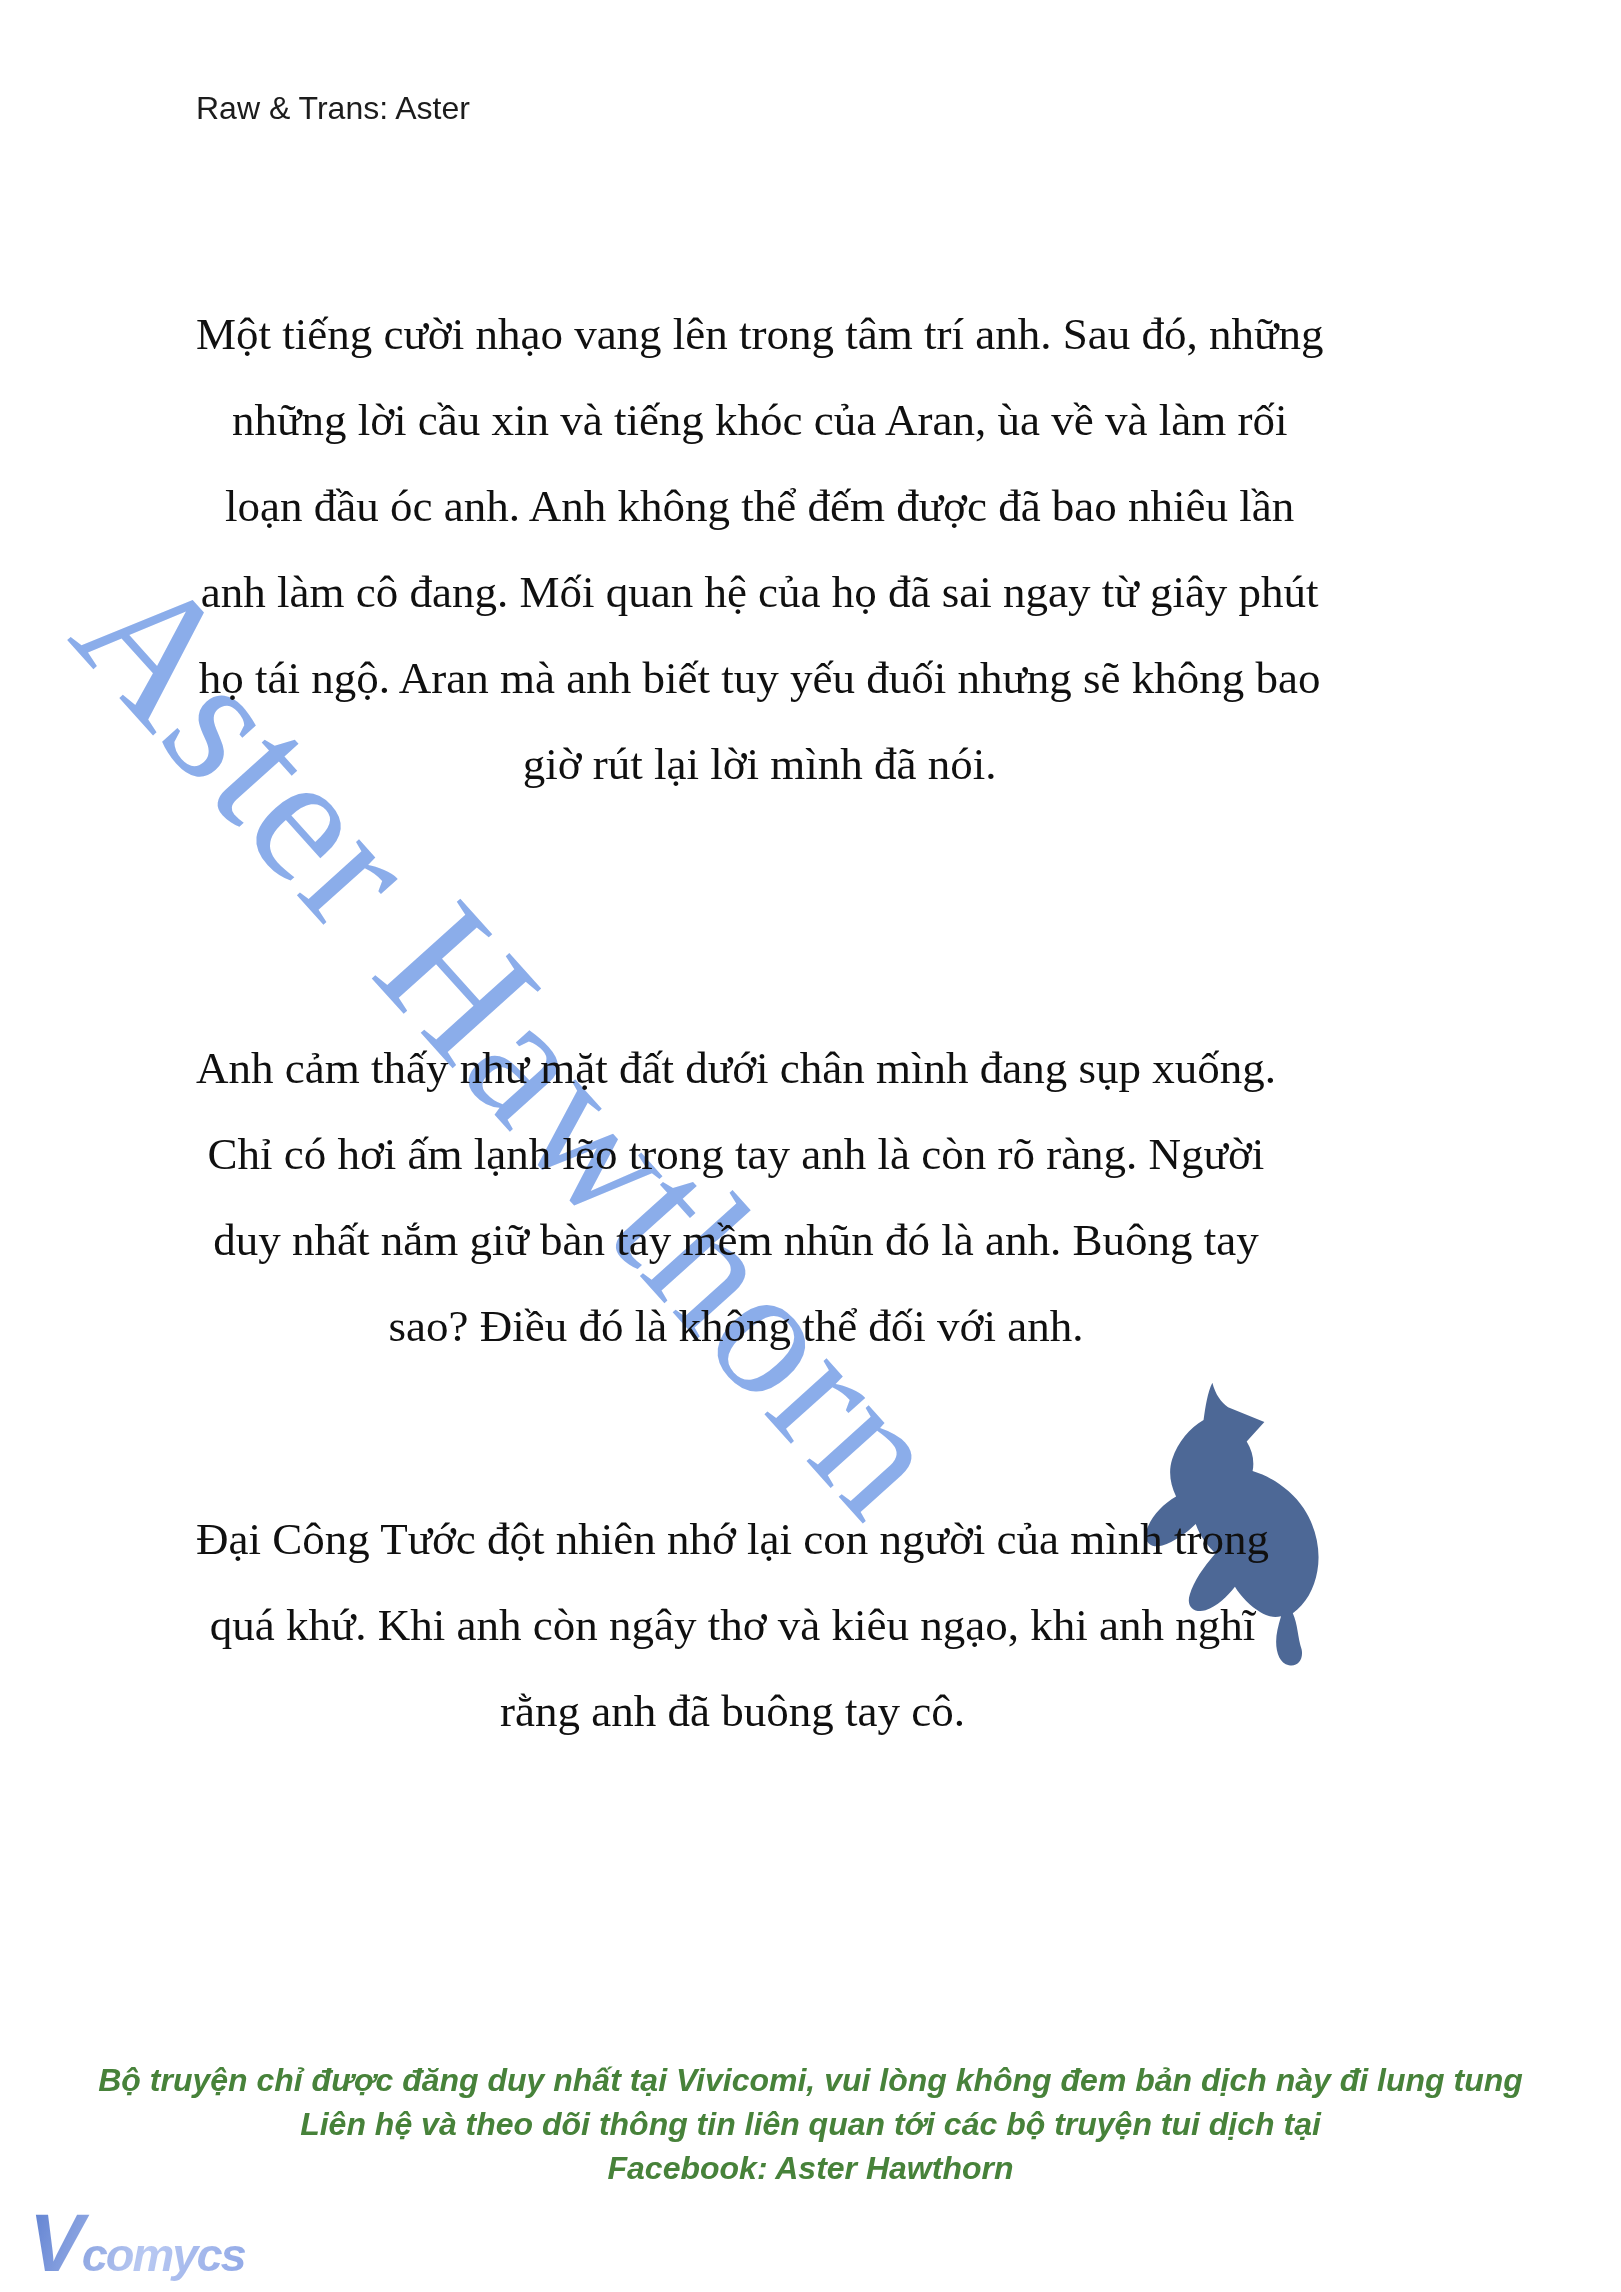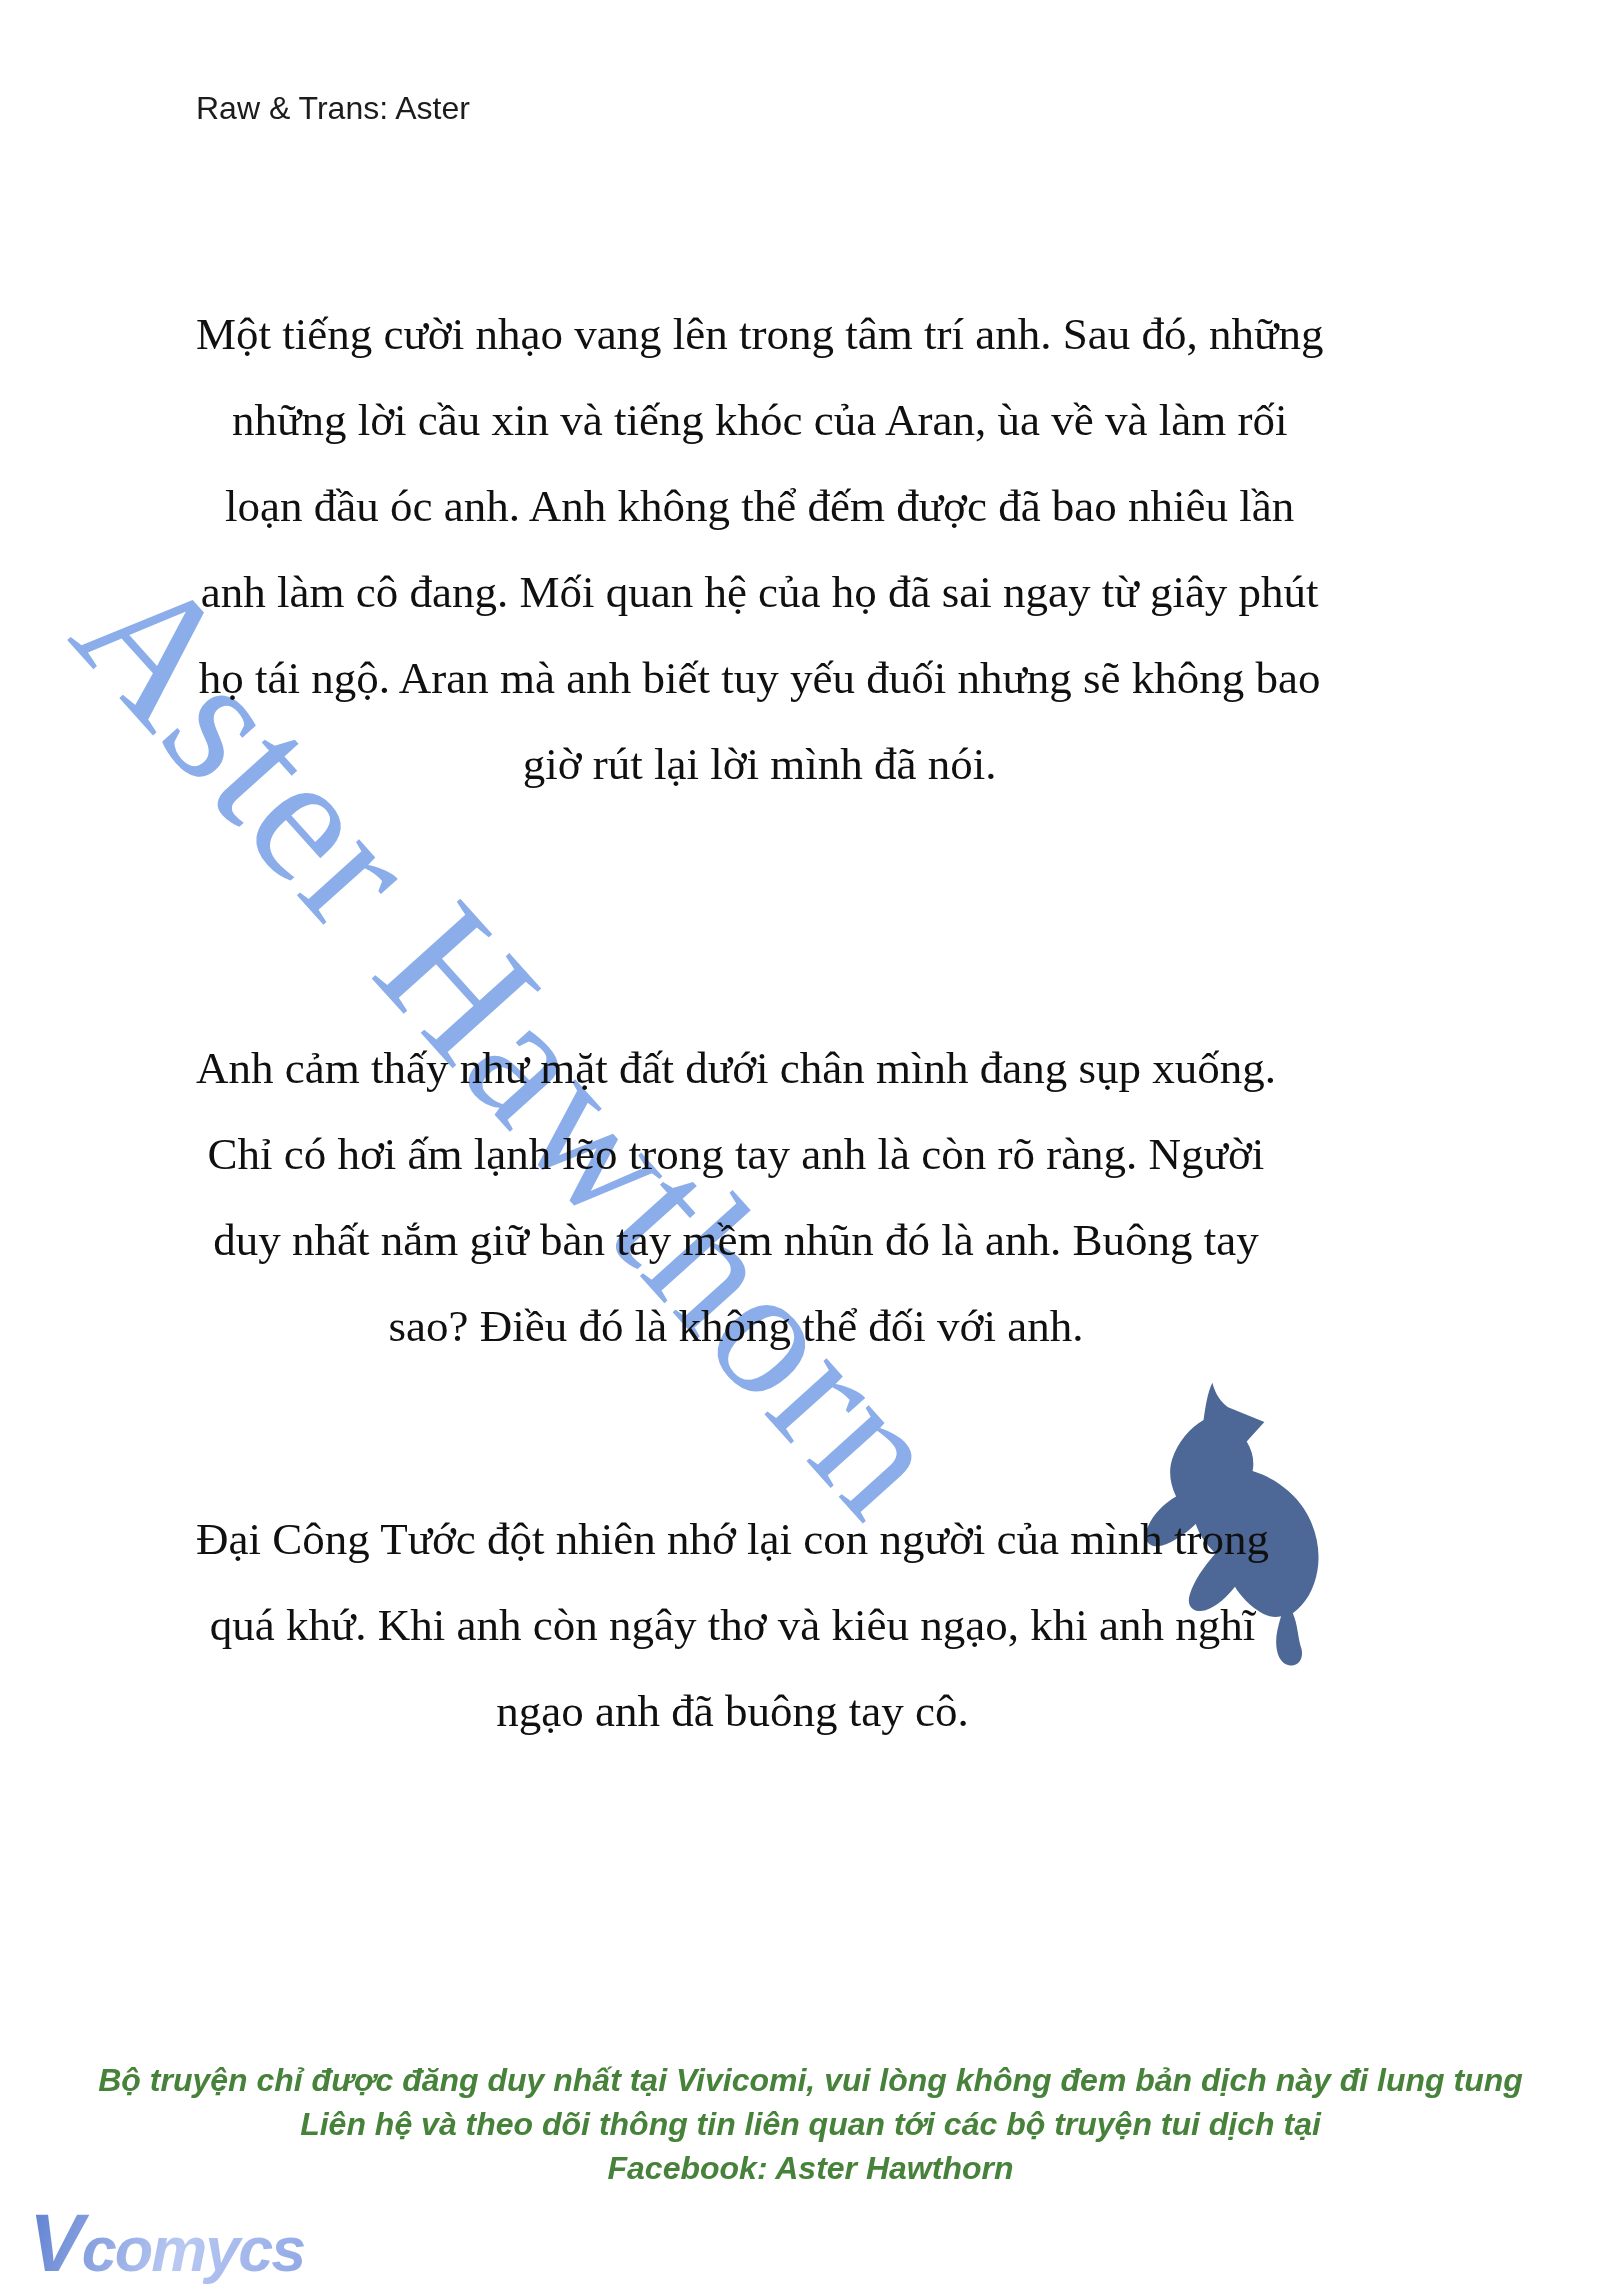--- a/index.html
+++ b/index.html
@@ -37,21 +37,21 @@
   .logo{
     position:absolute;left:29px;top:2196px;z-index:3;
     font-family:"Liberation Sans","DejaVu Sans",sans-serif;
     font-style:italic;font-weight:900;letter-spacing:-2px;white-space:nowrap;
     color:#8aa2dd;
     background:linear-gradient(110deg,#5d7fd0 0%,#b9c9f2 55%,#8fa7e6 100%);
     -webkit-background-clip:text;background-clip:text;
     -webkit-text-fill-color:transparent;
   }
   .logo .lv{font-size:82px;}
-  .logo .lrest{font-size:63px;}
+  .logo .lrest{font-size:47px;}
 </style>
 </head>
 <body>
 
 <div id="page">
 
   <div class="hdr">Raw &amp; Trans: Aster</div>
 
   <div class="watermark">Aster Hawthorn</div>
 
@@ -98,21 +98,21 @@
   <div class="para" id="para2">
     <div class="tline">Anh cảm thấy như mặt đất dưới chân mình đang sụp xuống.</div>
     <div class="tline">Chỉ có hơi ấm lạnh lẽo trong tay anh là còn rõ ràng. Người</div>
     <div class="tline">duy nhất nắm giữ bàn tay mềm nhũn đó là anh. Buông tay</div>
     <div class="tline">sao? Điều đó là không thể đối với anh.</div>
   </div>
 
   <div class="para" id="para3">
     <div class="tline">Đại Công Tước đột nhiên nhớ lại con người của mình trong</div>
     <div class="tline">quá khứ. Khi anh còn ngây thơ và kiêu ngạo, khi anh nghĩ</div>
-    <div class="tline">ngạo anh đã buông tay cô.</div>
+    <div class="tline">rằng anh đã buông tay cô.</div>
   </div>
 
   <div class="footer">
     <div>Bộ truyện chỉ được đăng duy nhất tại Vivicomi, vui lòng không đem bản dịch này đi lung tung</div>
     <div>Liên hệ và theo dõi thông tin liên quan tới các bộ truyện tui dịch tại</div>
     <div>Facebook: Aster Hawthorn</div>
   </div>
 
   <div class="logo"><span class="lv">V</span><span class="lrest">comycs</span></div>
 

